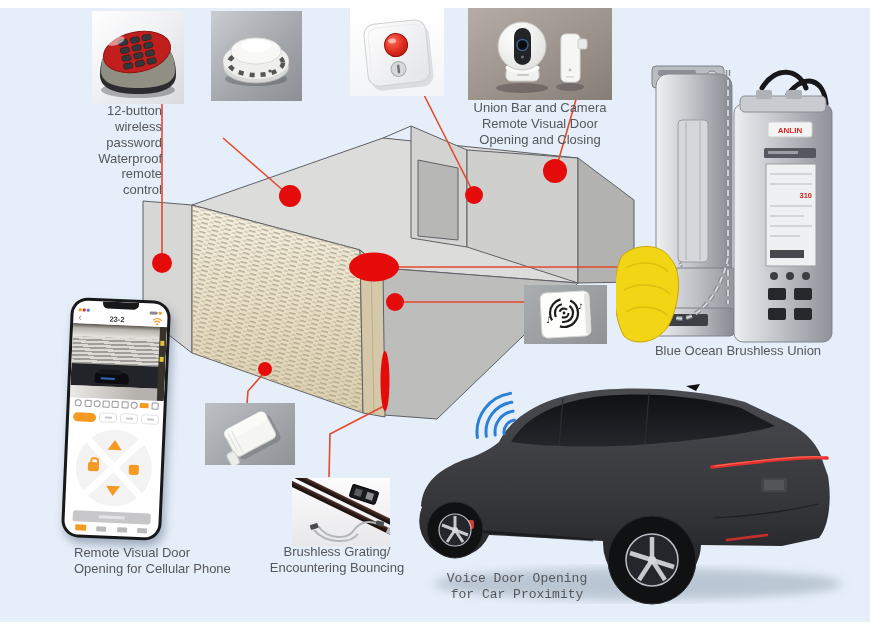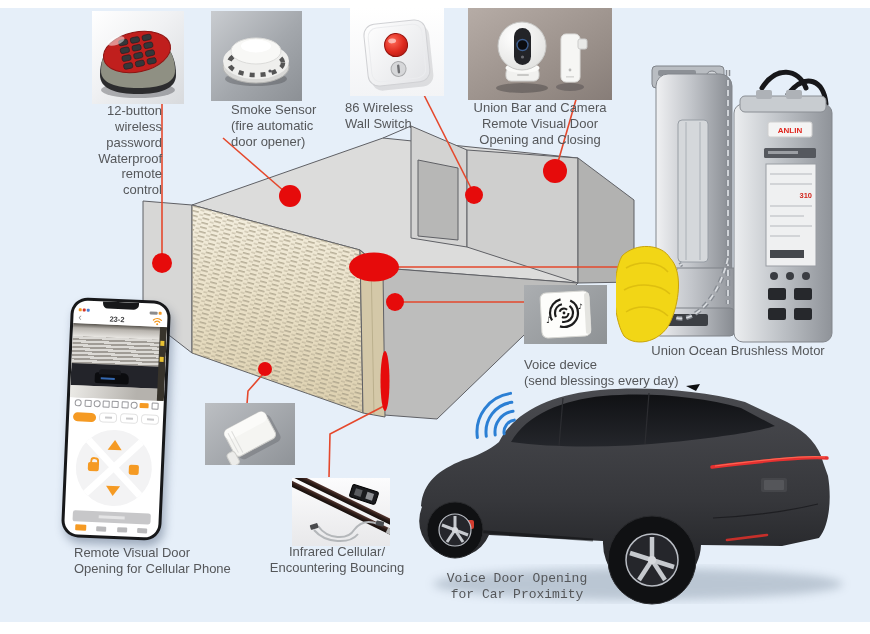--- a/index.html
+++ b/index.html
@@ -408,32 +408,25 @@
       <rect x="84" y="43" width="8" height="5" rx="1" fill="#4a4b4e" transform="rotate(12 88 45)"></rect>
     </svg>
   </div>
 
   <div class="label tr" style="left:56px;top:103px;width:106px;">12-button
 wireless
 password
 Waterproof
 remote
 control</div>
-  <div class="label" style="left:231px;top:102px;width:122px;">Smoke Sensor
-(fire automatic
-door opener)</div>
-  <div class="label" style="left:345px;top:100px;width:110px;">86 Wireless
-Wall Switch</div>
   <div class="label tc" style="left:458px;top:100px;width:164px;">Union Bar and Camera
 Remote Visual Door
 Opening and Closing</div>
-  <div class="label tc" style="left:616px;top:343px;width:244px;">Union Ocean Brushless Motor</div>
-  <div class="label" style="left:524px;top:357px;width:205px;">Voice device
-(send blessings every day)</div>
-  <div class="label tc" style="left:248px;top:544px;width:178px;">Infrared Cellular/
+  <div class="label tc" style="left:616px;top:343px;width:244px;">Blue Ocean Brushless Union</div>
+  <div class="label tc" style="left:248px;top:544px;width:178px;">Brushless Grating/
 Encountering Bouncing</div>
   <div class="label" style="left:74px;top:545px;width:195px;">Remote Visual Door
 Opening for Cellular Phone</div>
   <div class="label tc" style="left:434px;top:571px;width:166px;font-family:Liberation Mono, monospace;">Voice Door Opening
 for Car Proximity</div>
 
   <div id="phone">
     <div class="ph-frame">
       <div class="ph-screen">
         <div class="ph-status">

